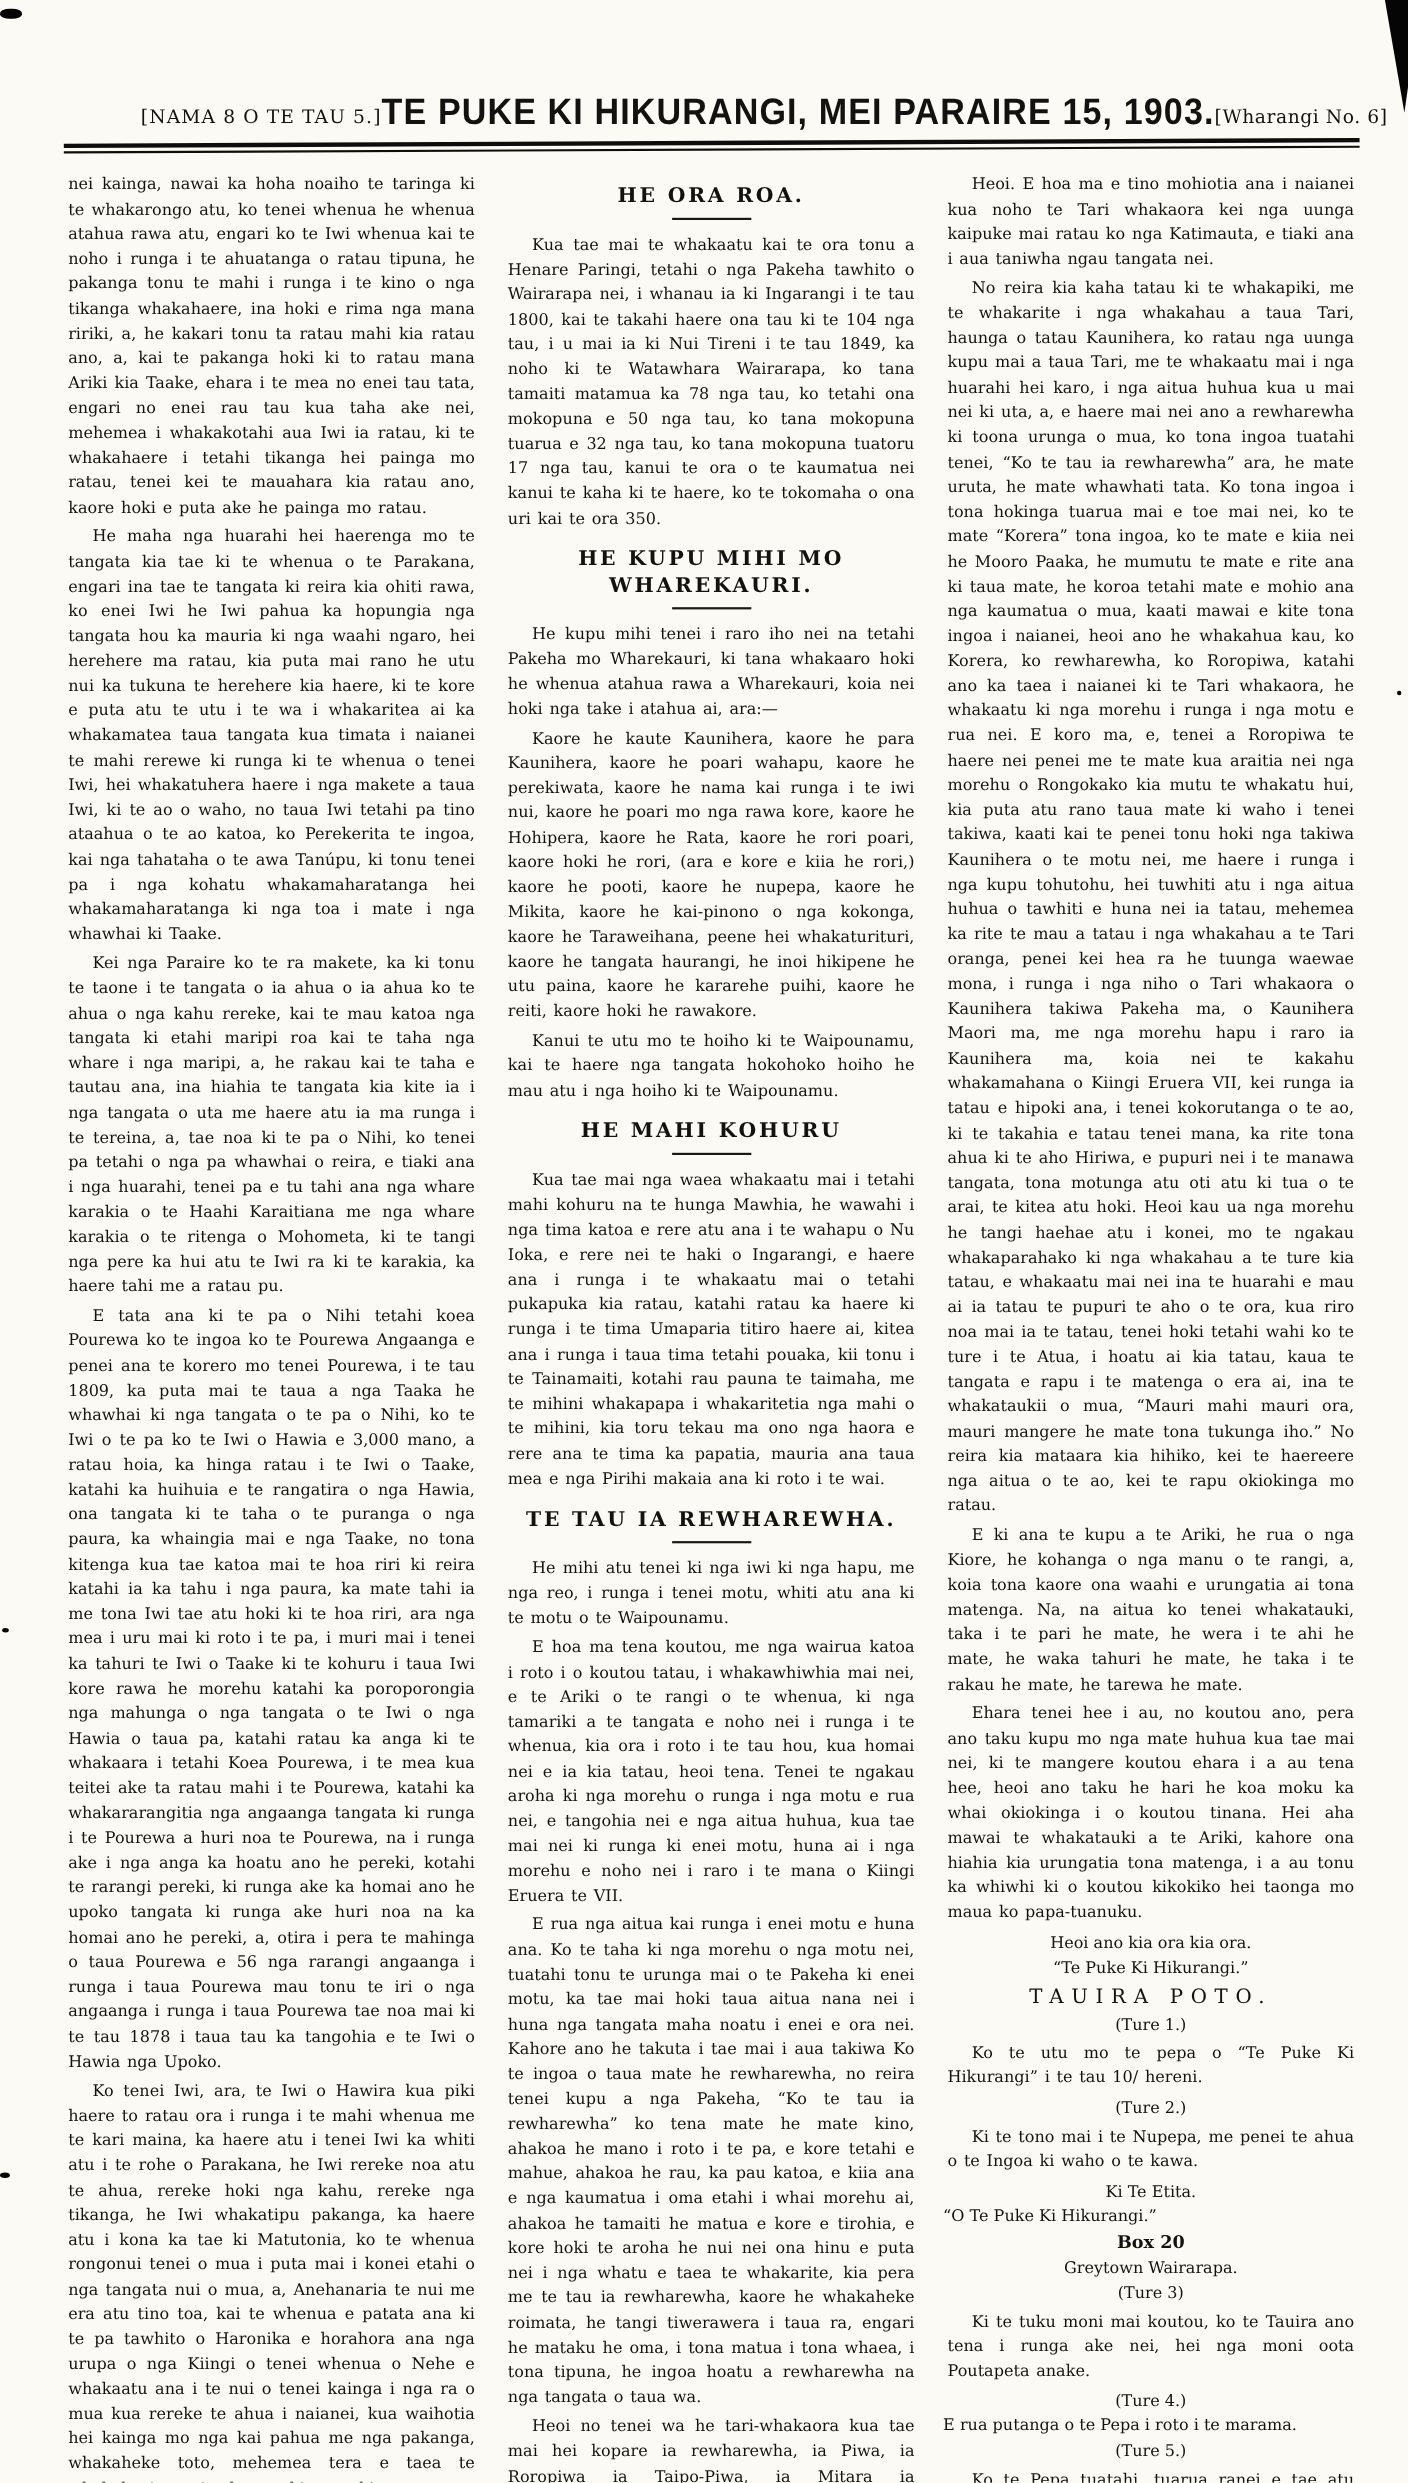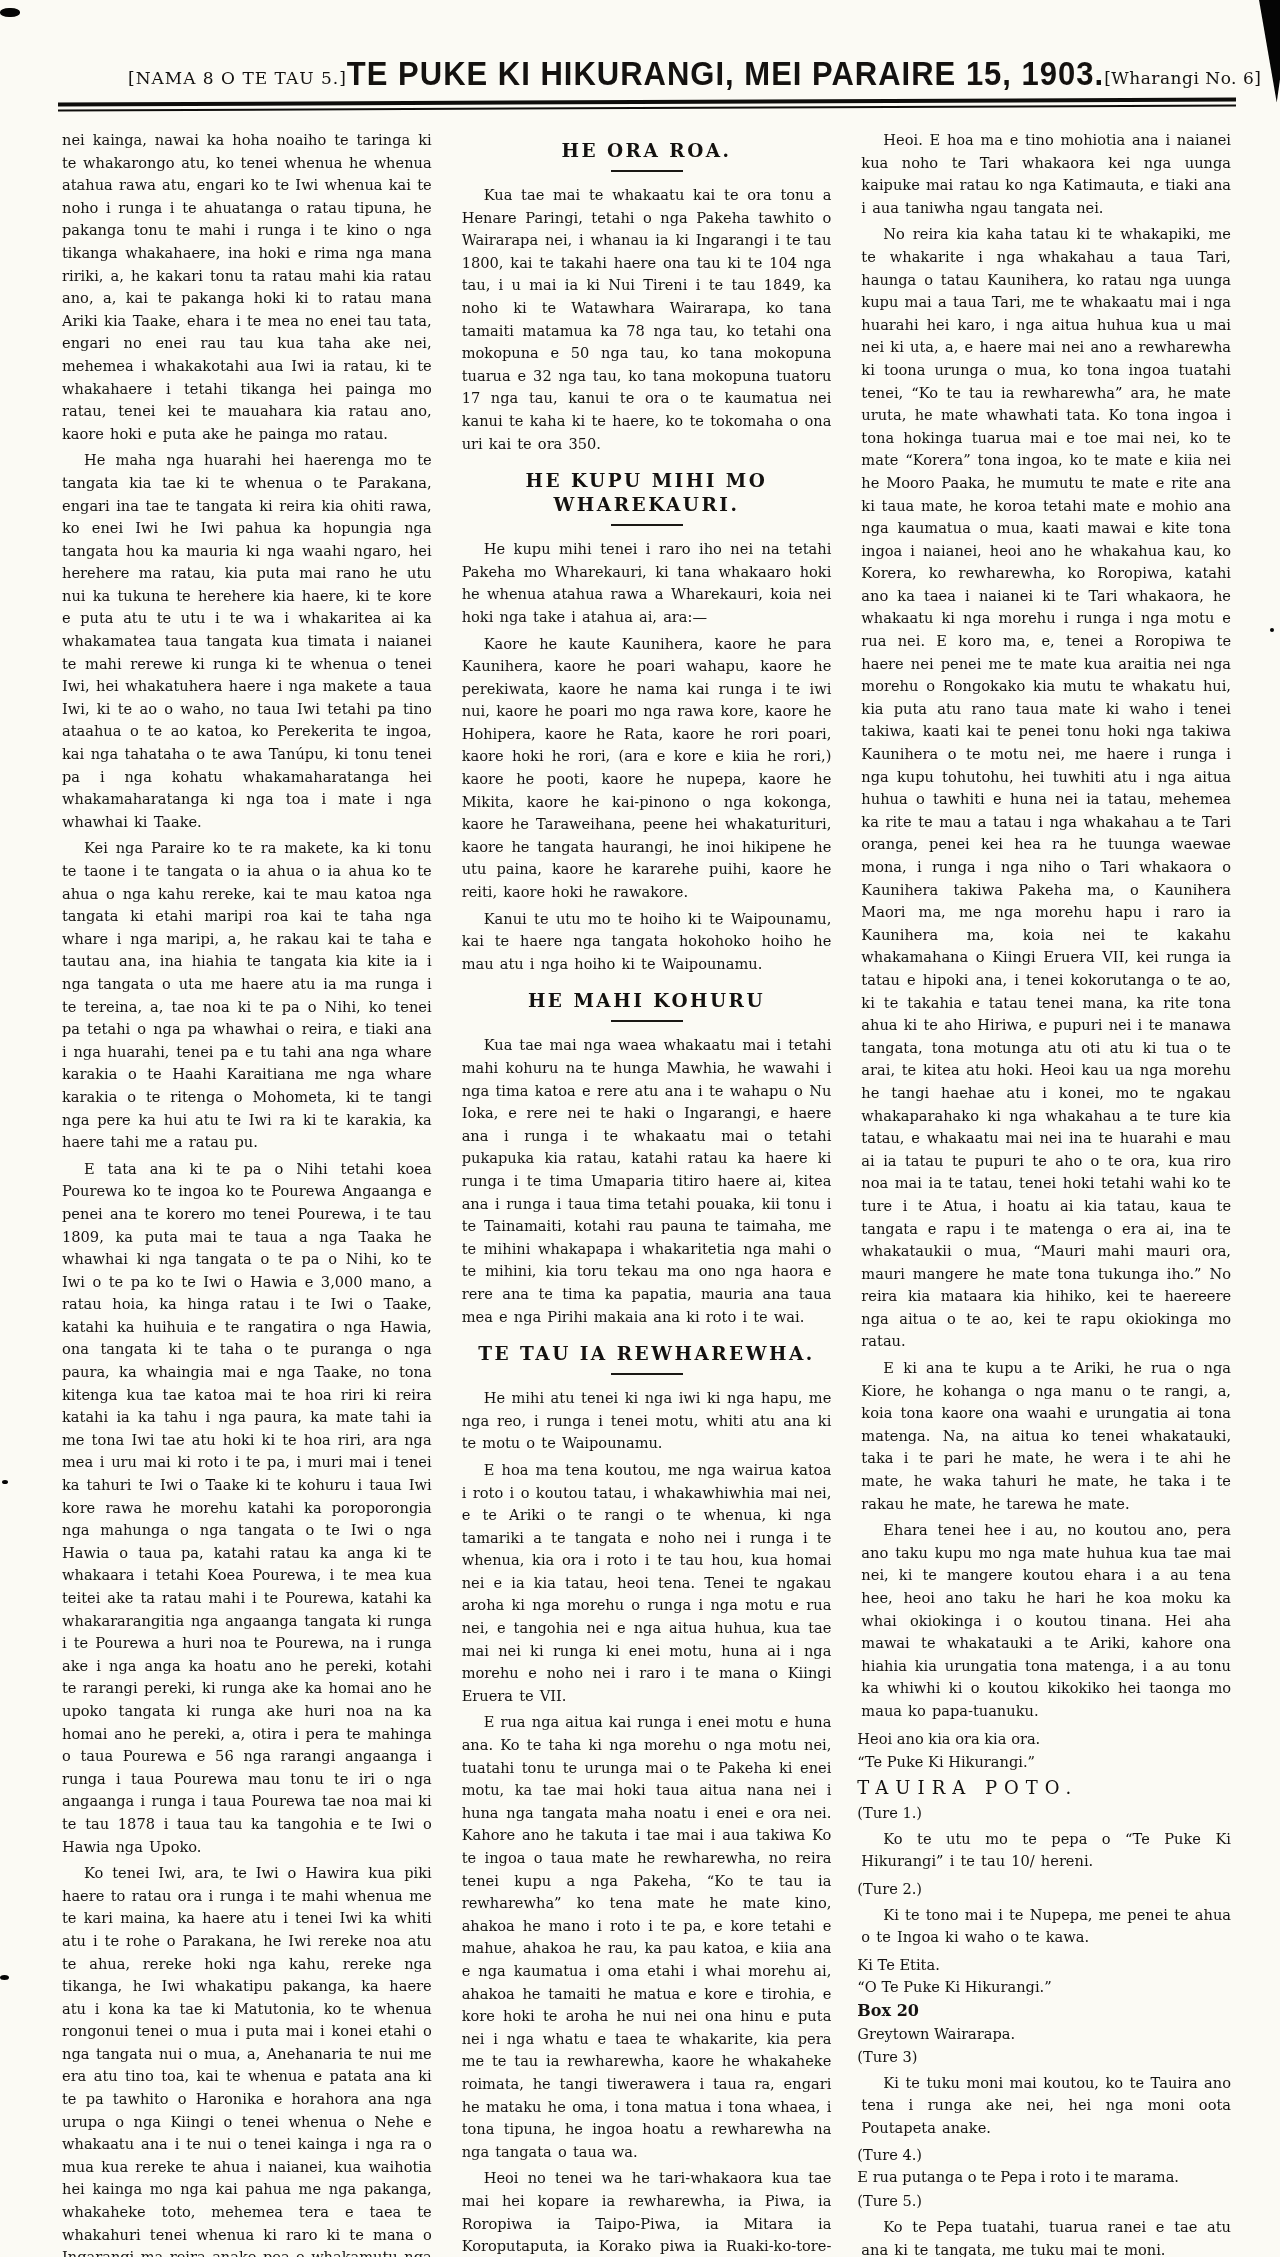--- a/index.html
+++ b/index.html
@@ -7,21 +7,21 @@
     width:1280px;height:2257px;
     background:#fbfaf4;
     font-family:"DejaVu Serif", serif;
     color:#141210;
     position:relative;
     overflow:hidden;
   }
   
   .masthead{
     display:flex;align-items:baseline;
-    padding:56px 44px 0 60px;
+    padding:84px 44px 0 60px;
     white-space:nowrap;
   }
   .mast-left{
     font-size:17px;letter-spacing:1px;margin-left:68px;
     font-family:"DejaVu Serif", serif;
   }
   .mast-title{
     flex:1;text-align:center;
     font-family:"Liberation Sans", sans-serif;
     font-weight:bold;font-size:31px;letter-spacing:1px;
@@ -50,21 +50,21 @@
     text-align:justify;
     text-indent:22px;
     word-spacing:1.5px;
   }
   .para.noindent{text-indent:0;}
   .pline{
     margin:0;font-size:14.6px;line-height:22.6px;text-align:left;
   }
   .pline.indent{text-indent:22px;text-decoration:underline;}
   .cline{
-    margin:0;font-size:14.6px;line-height:23px;text-align:left;
+    margin:0;font-size:14.6px;line-height:23px;text-align:center;
   }
   .cline.spaced{letter-spacing:7px;font-size:18px;line-height:26px;margin-top:2px;}
   .cline.spaced.large{letter-spacing:5px;font-size:20.5px;line-height:28px;}
   .cline.boxline{font-weight:bold;font-size:16px;}
   .heading-wrap{margin:14px 0 12px 0;}
   .article-heading{
     text-align:center;
     font-size:18.5px;
     font-weight:bold;
     letter-spacing:2.5px;

